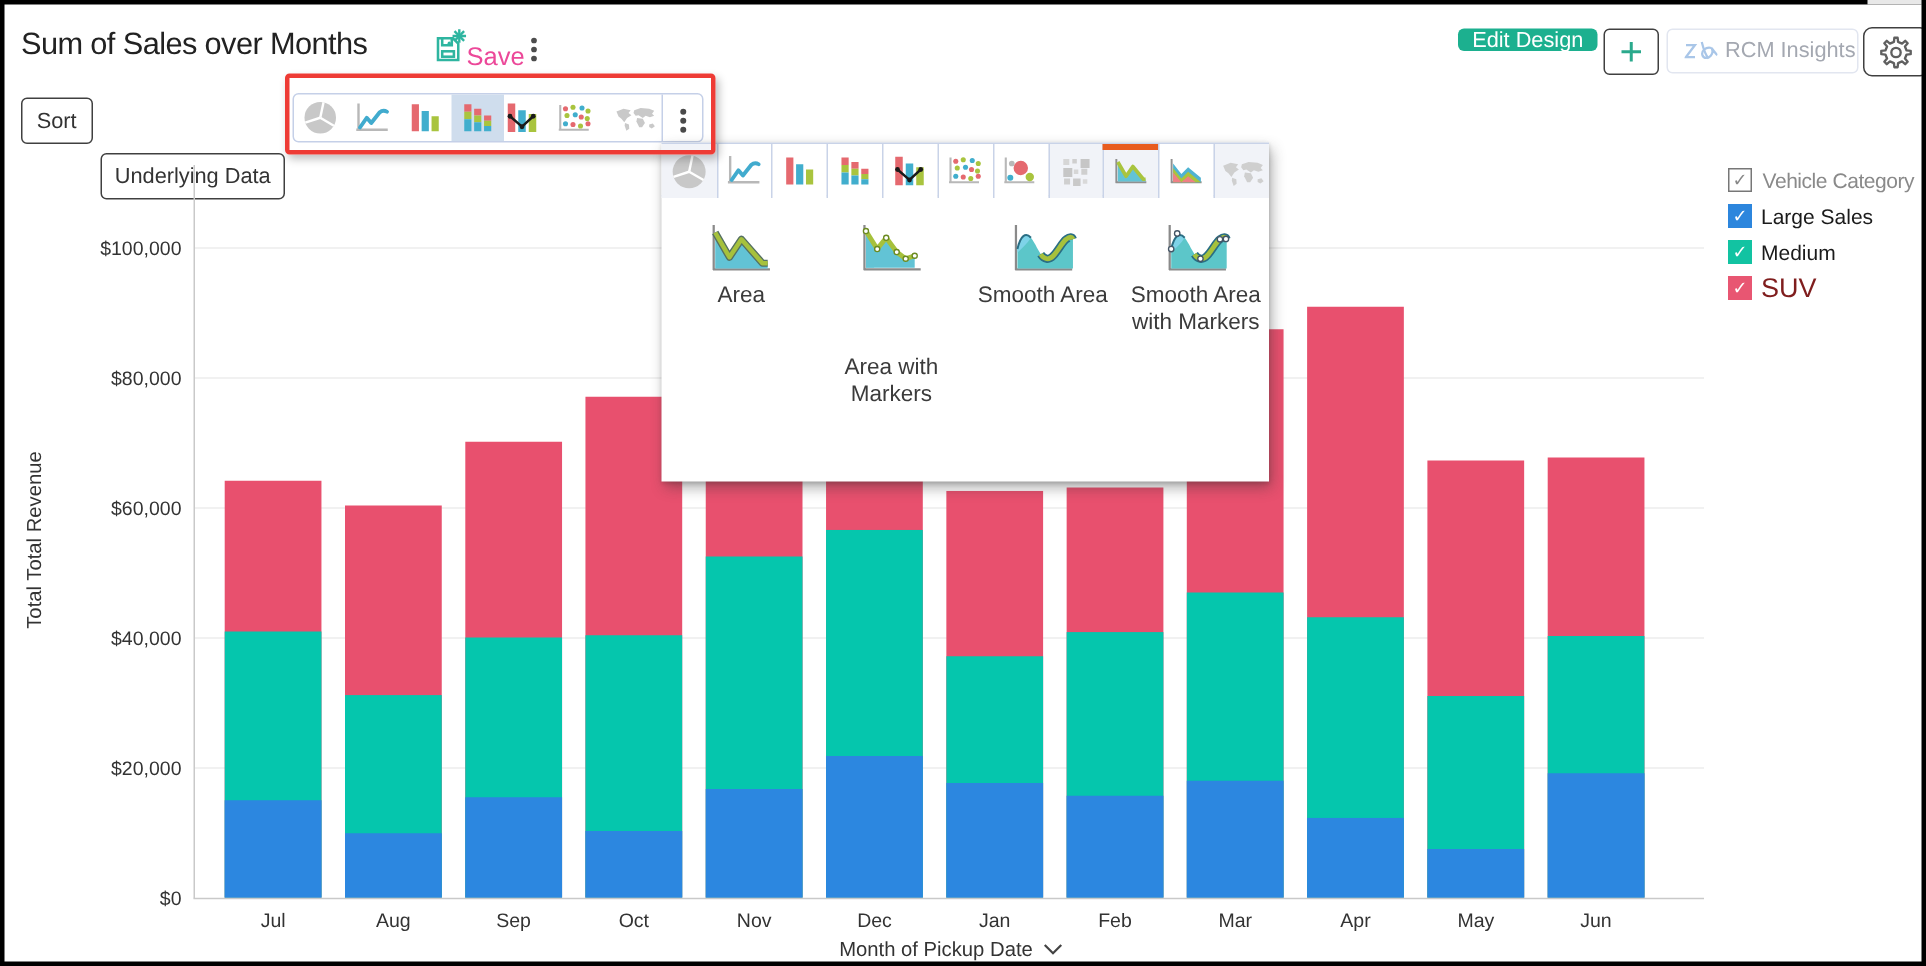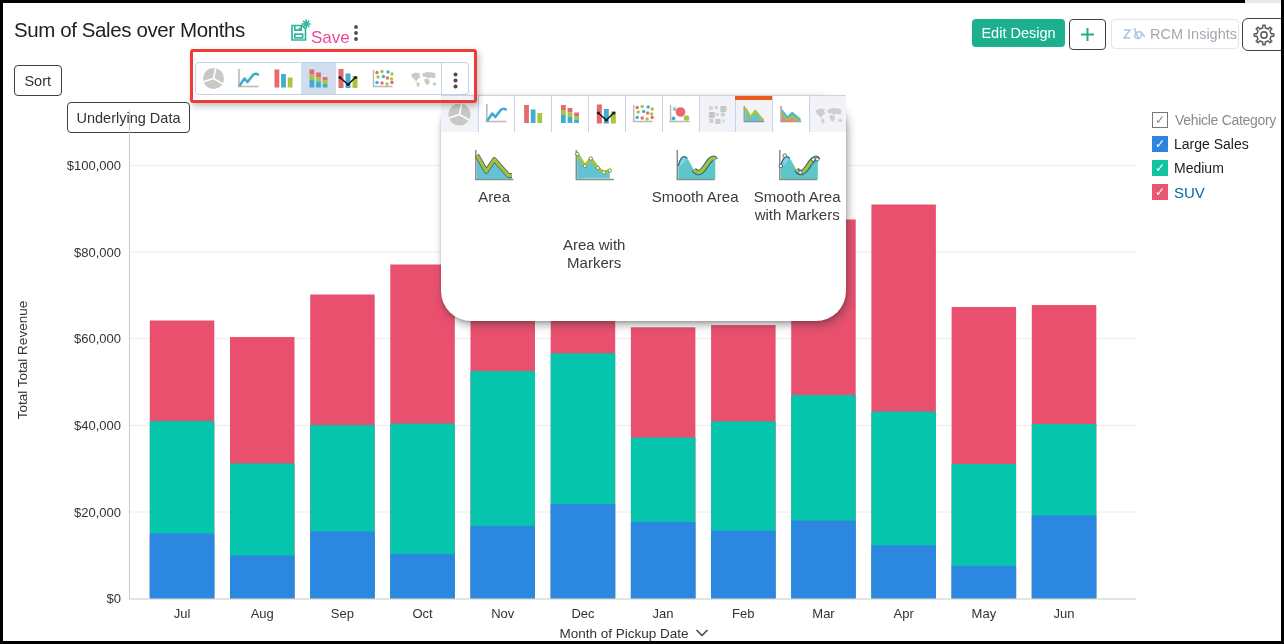--- a/index.html
+++ b/index.html
@@ -112,21 +112,21 @@
   <g fill="#4d4d4d">
       <circle cx="5" cy="5" r="1.9"></circle>
       <circle cx="5" cy="11" r="1.9"></circle>
       <circle cx="5" cy="17" r="1.9"></circle>
     </g>
 </svg>
 
 <div class="btn" style="left:14px;top:65px;width:45.5px;height:29px;">Sort</div>
 <div class="btn" style="left:67px;top:65px;width:121px;height:29px;margin-top:37px;">Underlying Data</div>
 
-<div class="abs" style="left:972px;top:19px;width:93px;height:28px;background:#1cb08f;border-radius:4px;color:#fff;font-size:14.5px;display:flex;align-items:center;justify-content:center;z-index:5;">Edit Design</div>
+<div class="abs" style="left:972px;top:19px;width:93px;height:15px;background:#1cb08f;border-radius:4px;color:#fff;font-size:14.5px;display:flex;align-items:center;justify-content:center;z-index:5;">Edit Design</div>
 <div class="btn" style="left:1069px;top:19px;width:35px;height:29px;z-index:5;">
     <svg width="15" height="15" viewBox="0 0 15 15">
       <path d="M7.5 1 V14 M1 7.5 H14" stroke="#2aa98c" stroke-width="2" fill="none"></path>
     </svg>
   </div>
 <div class="btn" style="left:1111px;top:19px;width:126px;height:28px;border-color:#e2e6f0;color:#a4a8b1;z-index:5;justify-content:flex-start;">
   <svg style="margin-left:11px;flex-shrink:0;" width="22" height="16" viewBox="0 0 22 16">
     <g stroke="#a9c6e8" stroke-width="1.5" fill="none">
       <path d="M1 4 h6 l-6 8 h6"></path>
       <path d="M11.5 2 c1 4 2 8 4.5 11"></path>
@@ -150,21 +150,21 @@
   <div style="display:flex;align-items:center;height:16px;margin-bottom:8px;">
     <span style="width:16px;height:16px;background:#2c86dd;display:inline-flex;align-items:center;justify-content:center;color:#fff;font-size:12px;">✓</span>
     <span style="margin-left:6px;font-size:14px;color:#1b1b1b;">Large Sales</span>
   </div>
   <div style="display:flex;align-items:center;height:16px;margin-bottom:8px;">
     <span style="width:16px;height:16px;background:#12c3a2;display:inline-flex;align-items:center;justify-content:center;color:#fff;font-size:12px;">✓</span>
     <span style="margin-left:6px;font-size:14px;color:#1b1b1b;">Medium</span>
   </div>
   <div style="display:flex;align-items:center;height:16px;">
     <span style="width:16px;height:16px;background:#e85672;display:inline-flex;align-items:center;justify-content:center;color:#fff;font-size:12px;">✓</span>
-    <span style="margin-left:6px;font-size:15px;color:#0369a1;">SUV</span>
+    <span style="margin-left:6px;font-size:18px;color:#7f1d1d;">SUV</span>
   </div>
 </div>
 
 <div class="abs" style="left:195px;top:62px;width:272px;height:31px;background:#fff;border:1px solid #c5d0e8;border-radius:4px;z-index:6;">
   <div class="abs" style="left:105px;top:0;width:35px;height:31px;background:#cfdded;"></div>
   <div class="abs" style="left:245px;top:0;width:1px;height:31px;background:#c5d0e8;"></div>
   <svg class="abs" style="left:0;top:0;" width="272" height="31" viewBox="0 0 272 31">
       <circle cx="17.5" cy="15.5" r="10.5" fill="#c8c8c8"></circle>
       <line x1="17.5" y1="15.5" x2="19.7" y2="5.2" stroke="#fff" stroke-width="1.6"></line>
       <line x1="17.5" y1="15.5" x2="7.5" y2="18.7" stroke="#fff" stroke-width="1.6"></line>
@@ -221,21 +221,21 @@
         <path d="M24 11.5 L26.5 10.8 L28 12.8 L25.8 14.3 L24 13.3 Z"></path>
       </g>
       <g fill="#4a4a4a" transform="translate(259.5,11.5)">
         <circle cx="0" cy="0" r="2"></circle>
         <circle cx="0" cy="6" r="2"></circle>
         <circle cx="0" cy="12" r="2"></circle>
       </g>
     </svg>
 </div>
 
-<div class="abs" style="left:440.7px;top:95.4px;width:405.4px;height:225.6px;background:#fff;z-index:7;box-shadow:2px 4px 9px rgba(50,50,50,0.42),0 1px 3px rgba(0,0,0,0.18);border-radius:30px;">
+<div class="abs" style="left:440.7px;top:95.4px;width:405.4px;height:225.6px;background:#fff;z-index:7;box-shadow:2px 4px 9px rgba(50,50,50,0.42),0 1px 3px rgba(0,0,0,0.18);">
 
   <div class="abs" style="left:0;top:0;width:405.4px;height:35.7px;border-top:1px solid #c9d3e8;border-bottom:1px solid #c9d3e8;box-sizing:border-box;">
     <div class="abs" style="left:0.0px;top:0;width:36.85px;height:35.7px;background:#f1f3f8;box-sizing:border-box;"></div>
     <div class="abs" style="left:36.9px;top:0;width:36.85px;height:35.7px;background:#fff;border-left:1px solid #c9d3e8;box-sizing:border-box;"></div>
     <div class="abs" style="left:73.7px;top:0;width:36.85px;height:35.7px;background:#fff;border-left:1px solid #c9d3e8;box-sizing:border-box;"></div>
     <div class="abs" style="left:110.6px;top:0;width:36.85px;height:35.7px;background:#fff;border-left:1px solid #c9d3e8;box-sizing:border-box;"></div>
     <div class="abs" style="left:147.4px;top:0;width:36.85px;height:35.7px;background:#fff;border-left:1px solid #c9d3e8;box-sizing:border-box;"></div>
     <div class="abs" style="left:184.2px;top:0;width:36.85px;height:35.7px;background:#fff;border-left:1px solid #c9d3e8;box-sizing:border-box;"></div>
     <div class="abs" style="left:221.1px;top:0;width:36.85px;height:35.7px;background:#fff;border-left:1px solid #c9d3e8;box-sizing:border-box;"></div>
     <div class="abs" style="left:257.9px;top:0;width:36.85px;height:35.7px;background:#f1f3f8;border-left:1px solid #c9d3e8;box-sizing:border-box;"></div>

